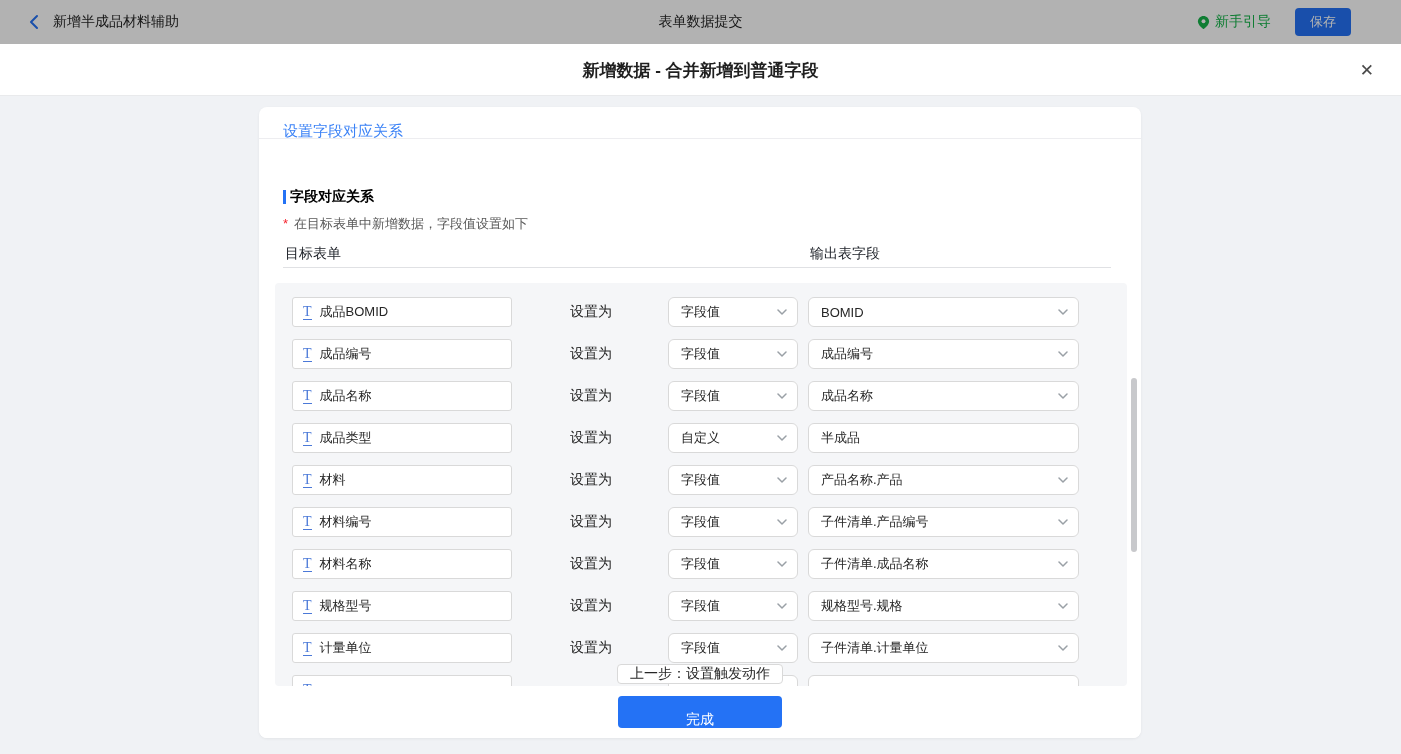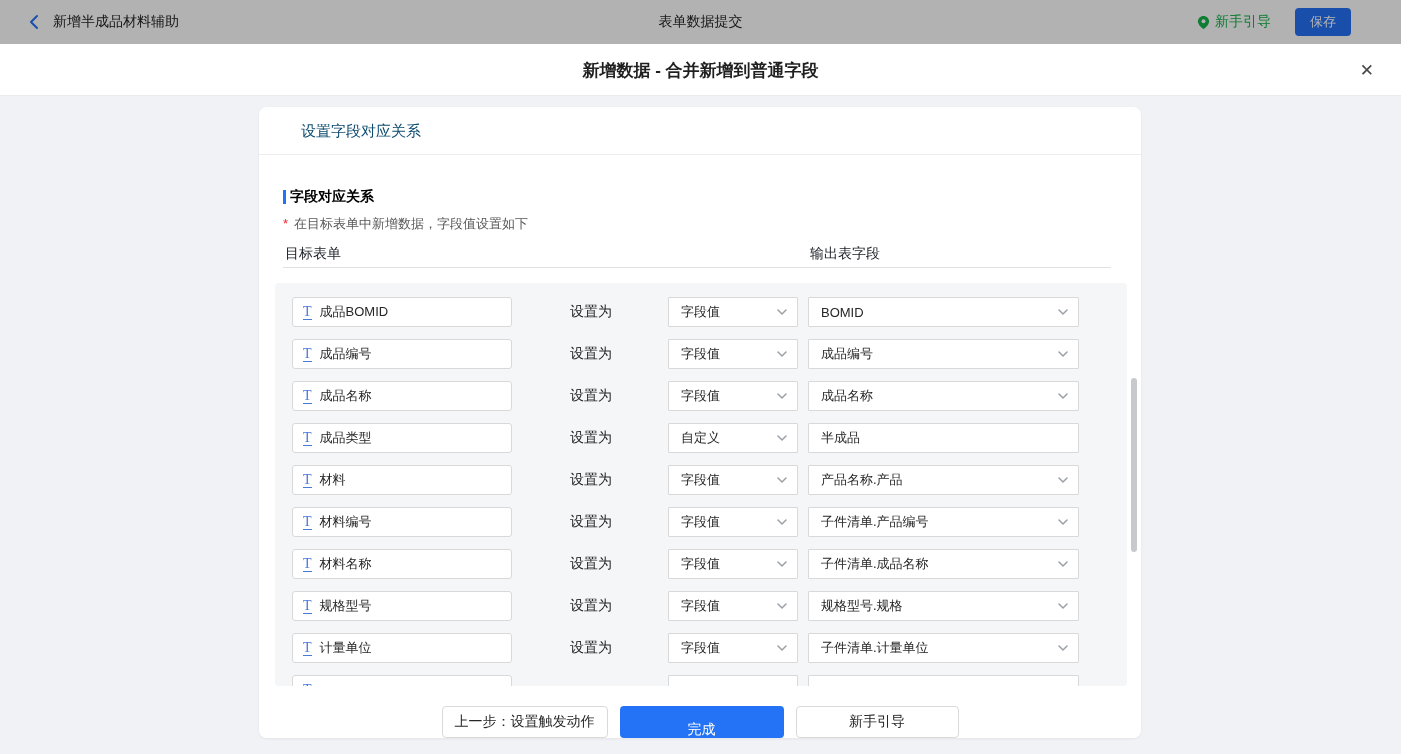--- a/index.html
+++ b/index.html
@@ -46,22 +46,22 @@
     font-size:17px;color:#4a4a4a;cursor:pointer;line-height:1;
   }
 
   
   .modal-body{position:absolute;top:97px;left:0;right:0;bottom:0;background:#f0f2f5;}
   .card{
     position:absolute;left:259px;top:10px;width:882px;height:631px;background:#fff;
     border-radius:8px;box-shadow:0 1px 3px rgba(0,0,0,.06);overflow:hidden;
   }
   .card-header{
-    position:absolute;top:0;left:0;right:0;height:48px;line-height:47px;
-    padding-left:42px;font-size:15px;color:#0c4a6e;border-bottom:1px solid #ededf0;
+    position:absolute;top:0;left:0;right:0;height:32px;line-height:47px;
+    padding-left:24px;font-size:15px;color:#3b82f6;border-bottom:1px solid #ededf0;
   }
   .section-title{
     position:absolute;top:81px;left:24px;display:flex;align-items:center;gap:4px;
     font-size:14px;font-weight:700;color:#000000;
   }
   .accent-bar{width:3px;height:14px;background:var(--accent);display:inline-block;}
   .hint{position:absolute;top:108px;left:24px;font-size:13px;color:#595959;}
   .req{color:var(--red);margin-right:6px;font-size:13px;}
   .col-left{position:absolute;top:138px;left:26px;font-size:14px;color:#20242b;}
   .col-right{position:absolute;top:138px;left:551px;font-size:14px;color:#20242b;}
@@ -78,32 +78,32 @@
     width:220px;height:30px;background:#fff;border:1px solid #d9d9d9;border-radius:3px;
     display:flex;align-items:center;flex:none;cursor:pointer;
   }
   .t-icon{
     margin:0 8px 0 10px;font-family:"Liberation Serif","DejaVu Serif",serif;
     font-size:14px;color:#4b79d8;border-bottom:1px solid #4b79d8;line-height:1;
   }
   .field-label{font-size:13px;color:#262626;white-space:nowrap;}
   .set-as{margin-left:58px;width:42px;flex:none;font-size:14px;color:#262626;white-space:nowrap;}
   .select{
-    height:30px;background:#fff;border:1px solid #d9d9d9;border-radius:1px;
+    height:30px;background:#fff;border:1px solid #d9d9d9;border-radius:6px;
     display:flex;align-items:center;justify-content:space-between;
     padding:0 10px 0 12px;flex:none;cursor:pointer;
   }
   .select.mode{width:130px;margin-left:56px;}
   .select.value{width:271px;margin-left:10px;}
   .sel-text{font-size:13px;color:#262626;white-space:nowrap;overflow:hidden;}
 
   
   .footer{
     position:absolute;left:0;bottom:0;width:100%;height:52px;background:#fff;
-    display:flex;align-items:flex-end;justify-content:center;gap:12px;
+    display:flex;align-items:center;justify-content:center;gap:12px;flex-direction:column;
   }
   .btn{
     height:32px;border-radius:4px;font-size:14px;cursor:pointer;
     font-family:inherit;white-space:nowrap;
   }
   .btn.ghost{background:#fff;border:1px solid #d9d9d9;color:#262626;min-width:163px;padding:0 12px;}
   .btn.primary{background:var(--accent);border:none;color:#fff;min-width:164px;padding:15px 12px;}
 
   .scrollthumb{
     position:absolute;right:4px;top:271px;width:6px;height:174px;

